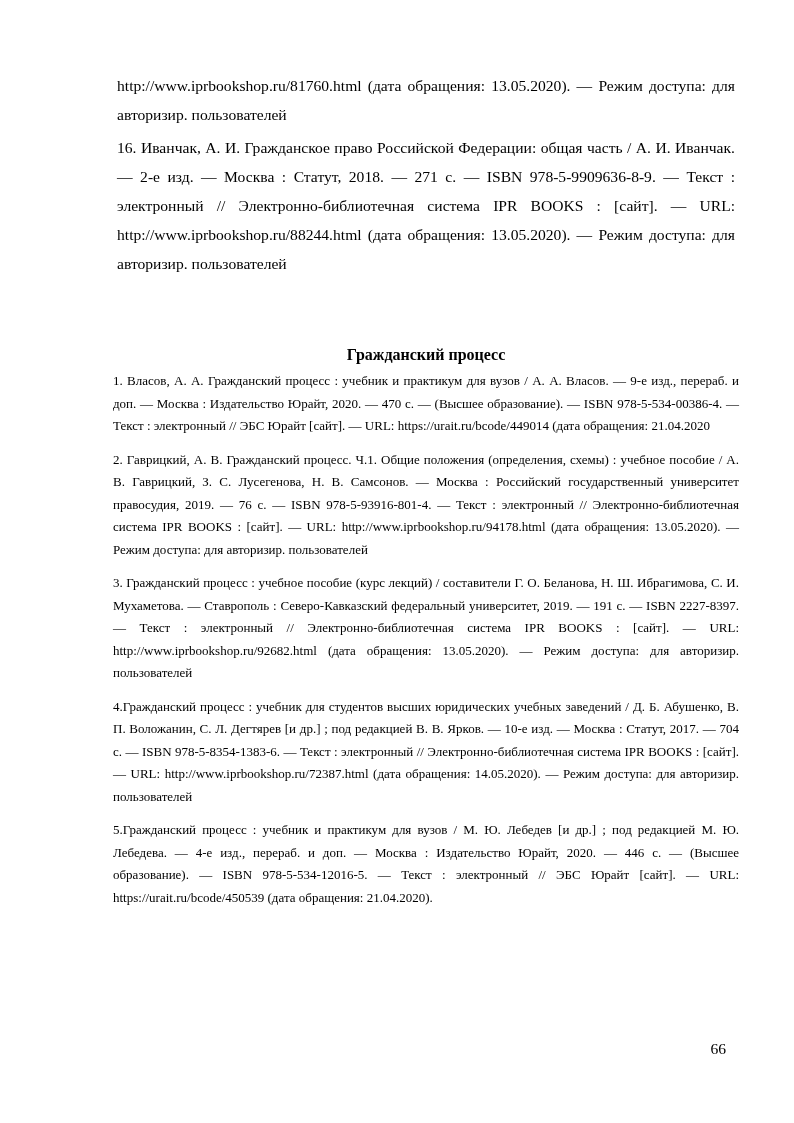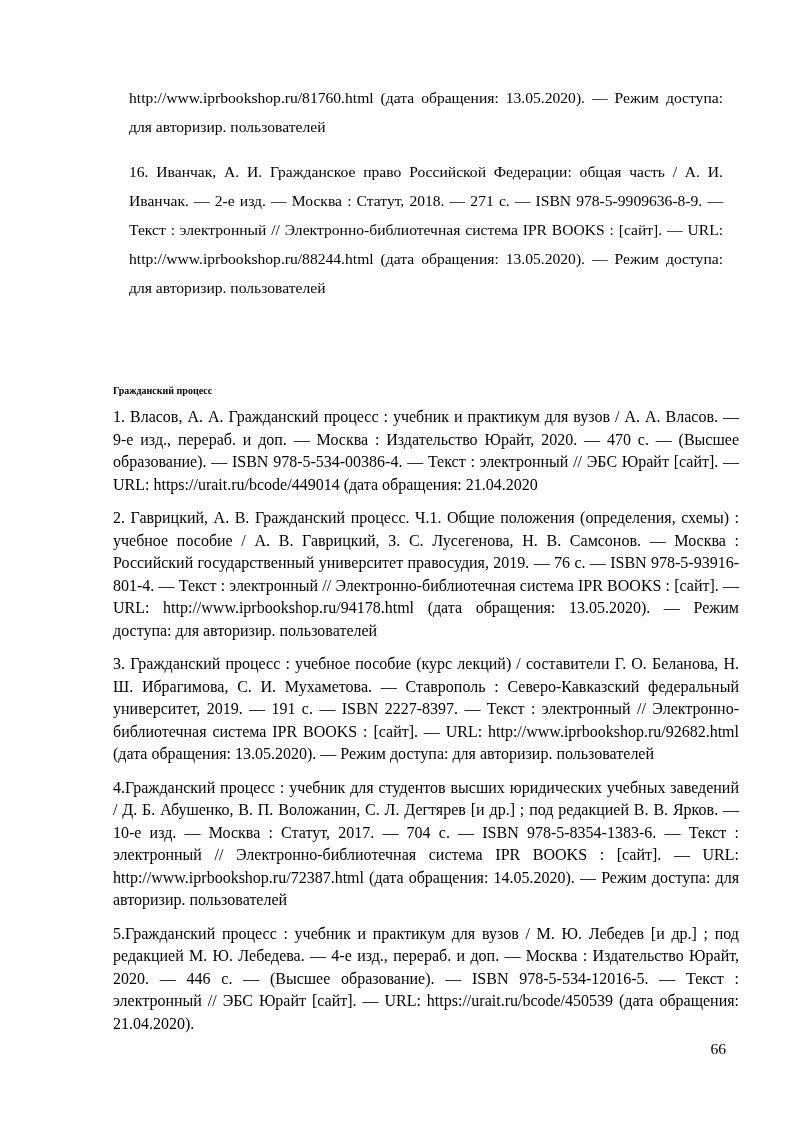--- a/index.html
+++ b/index.html
@@ -5,29 +5,29 @@
   html, body { margin: 0; padding: 0; background: #ffffff; }
   body {
     width: 794px; height: 1123px; position: relative; overflow: hidden;
     font-family: "Liberation Serif", serif; color: #000;
   }
   .page-content {
     position: absolute; left: 113px; top: 67px; width: 626px;
   }
   .para-top {
     font-size: 15.6px; line-height: 29px; text-align: justify;
-    margin: 16px;
+    margin: 4px;
   }
   .gap { height: 62px; }
   .section-title {
-    font-size: 10px; font-weight: bold; 
+    font-size: 16px; font-weight: bold; text-align: center;
     line-height: 22px; margin: 0 0 4px 0;
   }
   .ref {
-    font-size: 16px; line-height: 22.5px; text-align: justify;
+    font-size: 13px; line-height: 22.5px; text-align: justify;
     margin: 0 0 11px 0;
   }
   .page-number {
     position: absolute; right: 68px; top: 1038px;
     font-size: 15.6px; line-height: 22px;
   }
 </style>
 </head>
 <body>
 

